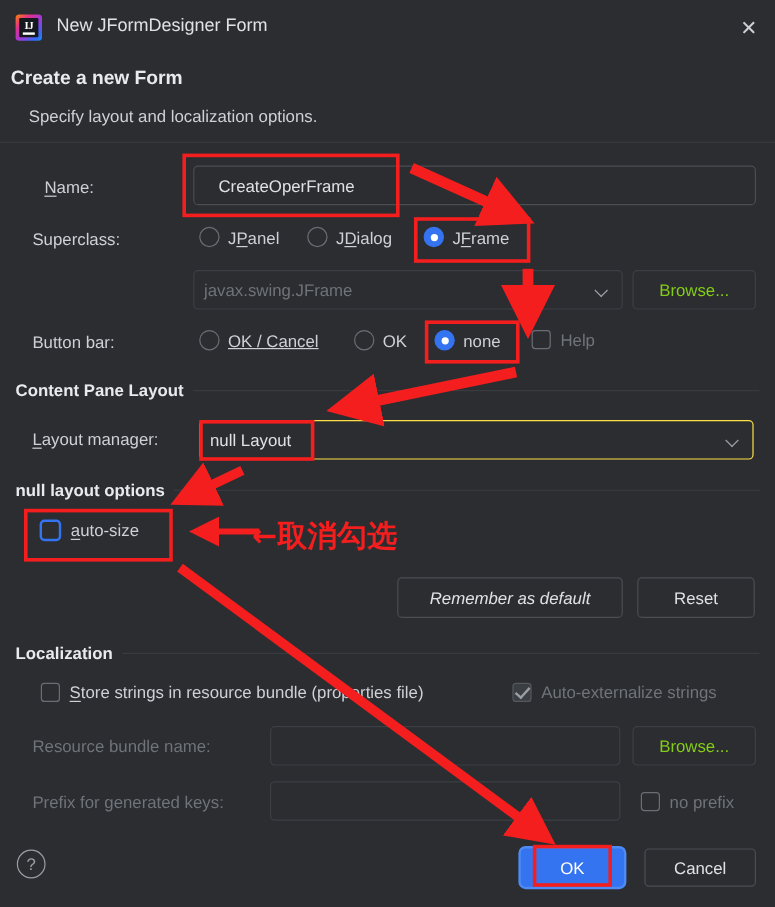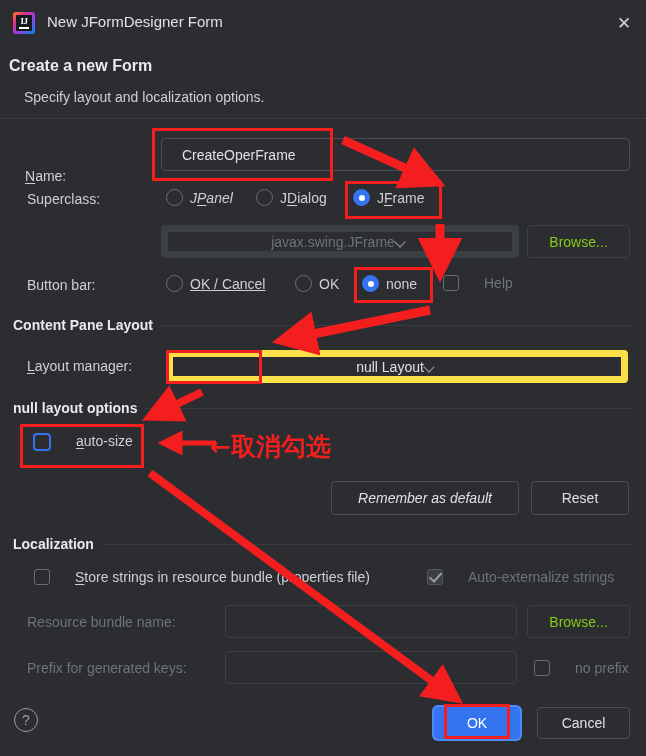--- a/index.html
+++ b/index.html
@@ -84,24 +84,24 @@
     color: #dfe1e5;
     font-size: 14px;
     display: flex; align-items: center;
     padding: 0 20px;
   }
   .field.disabled { border-color: #3c3f44; color: #6f737a; }
 
   .combo {
     position: absolute;
     background: #2b2d30;
-    border: 7px solid #fde047;
+    border: 1px solid #fde047;
     border-radius: 4px;
     color: #dfe1e5; font-size: 14px;
-    display: flex; align-items: center; justify-content: center;
+    display: flex; align-items: center; justify-content: space-between;
     padding: 0 8px;
   }
   .combo.disabled { border-color: #3c3f44; color: #6f737a; }
   .chev {
     width: 12px; height: 12px; position: relative; margin-right: 2px;
   }
   .chev::before {
     content: ""; position: absolute; left: 1px; top: 2px;
     width: 7px; height: 7px;
     border-right: 1.6px solid #9a9da3; border-bottom: 1.6px solid #9a9da3;
@@ -138,21 +138,21 @@
   }
   .radio.on .dot::after {
     content: ""; position: absolute; left: 50%; top: 50%;
     width: 6px; height: 6px; margin: -3px 0 0 -3px;
     border-radius: 50%; background: #fff;
   }
 
   
   .check {
     position: absolute;
-    display: flex; gap: 25px;
+    display: flex; align-items: center; gap: 8px;
     font-size: 14px; color: #ced0d6; white-space: nowrap;
   }
   .check .box {
     width: 16px; height: 16px; border-radius: 3px;
     border: 1.4px solid #6a6e74; background: transparent;
     display: inline-block; position: relative; flex: none;
   }
   .check.focus .box {
     border: 2px solid #3574f0; border-radius: 4px;
     width: 18px; height: 18px;
@@ -210,28 +210,28 @@
       <div class="inner">IJ</div>
     </div>
     <div class="title-text">New JFormDesigner Form</div>
     <div class="close-btn">✕</div>
   </div>
 
   <div class="hdr-title">Create a new Form</div>
   <div class="hdr-sub">Specify layout and localization options.</div>
   <div class="hdr-rule"></div>
 
-  <div class="lbl" style="left:25px; top:148px;margin-top:20px;"><span class="mn">N</span><span>ame:</span></div>
+  <div class="lbl" style="left:37px; top:148px;"><span class="mn">N</span><span>ame:</span></div>
   <div class="field" style="left:161px; top:138px; width:469px; height:33px;">
     <span>CreateOperFrame</span>
   </div>
 
   <div class="lbl" style="left:27px; top:191px;">Superclass:</div>
 
-  <div class="radio" style="left:166px; top:189px;font-style:italic;">
+  <div class="radio" style="left:166px; top:189px;">
     <span class="dot"></span>
     <span>J<span class="mn">P</span>anel</span>
   </div>
   <div class="radio" style="left:256px; top:189px;">
     <span class="dot"></span>
     <span>J<span class="mn">D</span>ialog</span>
   </div>
   <div class="radio on" style="left:353px; top:189px;justify-content:center;">
     <span class="dot"></span>
     <span>J<span class="mn">F</span>rame</span>

